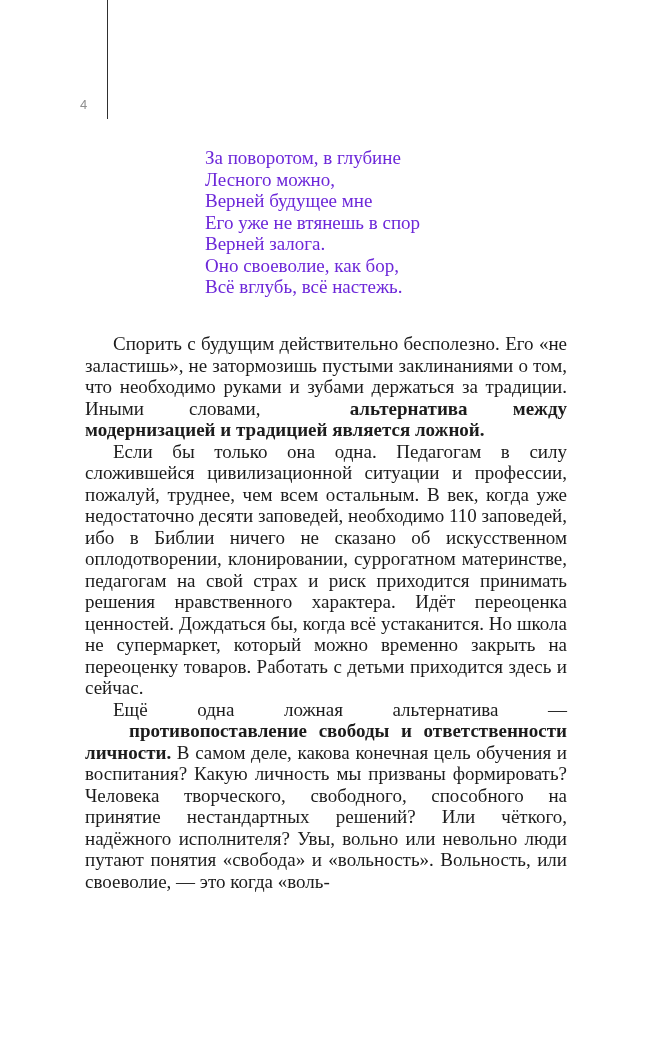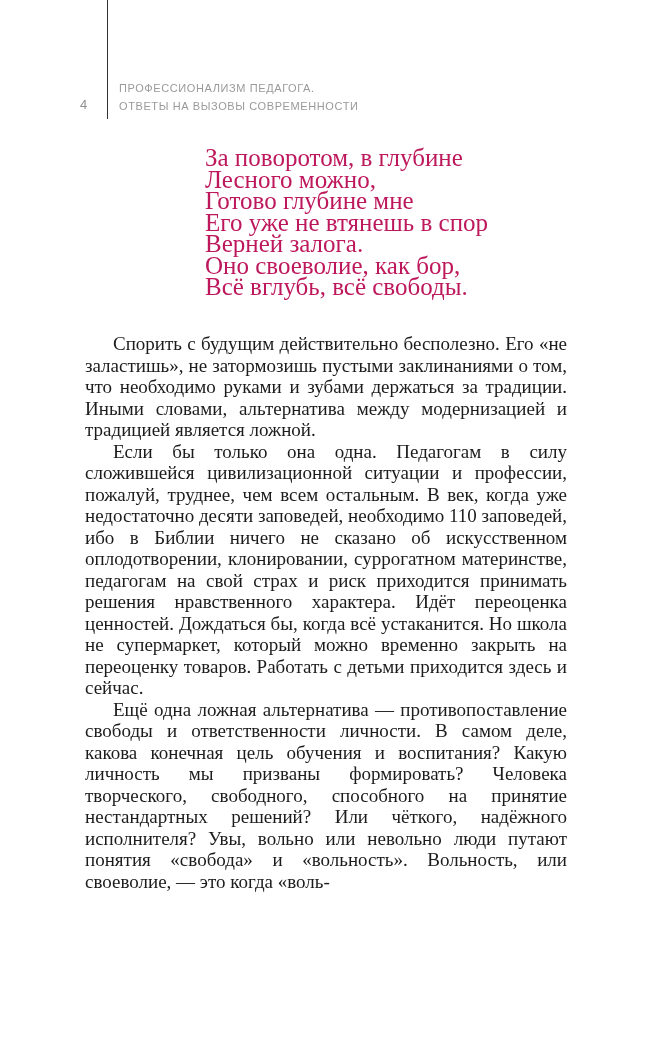--- a/index.html
+++ b/index.html
@@ -43,23 +43,23 @@
     letter-spacing: 0.6px;
     color: #9a9a9a;
     text-transform: uppercase;
     white-space: nowrap;
   }
   .poem {
     position: absolute;
     left: 205px;
     top: 147px;
     font-family: "Liberation Serif", "DejaVu Serif", serif;
-    font-size: 25px;
+    font-size: 19px;
     line-height: 21.5px;
-    color: #be185d;
+    color: #6d28d9;
     white-space: nowrap;
   }
   .body-text {
     position: absolute;
     left: 85px;
     top: 333px;
     width: 482px;
     font-family: "Liberation Serif", "DejaVu Serif", serif;
     font-size: 19px;
     line-height: 21.5px;
@@ -67,45 +67,42 @@
     text-align: justify;
     hyphens: auto;
     -webkit-hyphens: auto;
   }
   .body-text p {
     margin: 0;
     padding: 0;
     text-indent: 28px;
   }
   .b {
-    font-weight: normal;
+    font-weight: bold;
+    margin-left: 44px;
   }
 </style>
 </head>
 <body>
 
 <div class="page">
 
   <div class="header-rule"></div>
 
   <div class="page-number">4</div>
 
-  <div class="running-header">
-    <div>ПРОФЕССИОНАЛИЗМ ПЕДАГОГА.</div>
-    <div>ОТВЕТЫ НА ВЫЗОВЫ СОВРЕМЕННОСТИ</div>
-  </div>
 
   <div class="poem">
     <div>За поворотом, в глубине</div>
     <div>Лесного можно,</div>
-    <div>Готово глубине мне</div>
+    <div>Верней будущее мне</div>
     <div>Его уже не втянешь в спор</div>
     <div>Верней залога.</div>
     <div>Оно своеволие, как бор,</div>
-    <div>Всё вглубь, всё свободы.</div>
+    <div>Всё вглубь, всё настежь.</div>
   </div>
 
   <div class="body-text">
     <p><span>Спорить с будущим действительно бесполезно. Его «не заластишь», не затормозишь пустыми заклинаниями о том, что необходимо руками и зубами держаться за традиции. Иными словами, </span><span class="b">альтернатива между модернизацией и традицией является ложной.</span></p>
 
     <p><span>Если бы только она одна. Педагогам в силу сложившейся цивилизационной ситуации и профессии, пожалуй, труднее, чем всем остальным. В век, когда уже недостаточно десяти заповедей, необходимо 110 заповедей, ибо в Библии ничего не сказано об искусственном оплодотворении, клонировании, суррогатном материнстве, педагогам на свой страх и риск приходится принимать решения нравственного характера. Идёт переоценка ценностей. Дождаться бы, когда всё устаканится. Но школа не супермаркет, который можно временно закрыть на переоценку товаров. Работать с детьми приходится здесь и сейчас.</span></p>
 
     <p><span>Ещё одна ложная альтернатива — </span><span class="b">противопоставление свободы и ответственности личности.</span><span> В самом деле, какова конечная цель обучения и воспитания? Какую личность мы призваны формировать? Человека творческого, свободного, способного на принятие нестандартных решений? Или чёткого, надёжного исполнителя? Увы, вольно или невольно люди путают понятия «свобода» и «вольность». Вольность, или своеволие, — это когда «воль-</span></p>
   </div>
 

